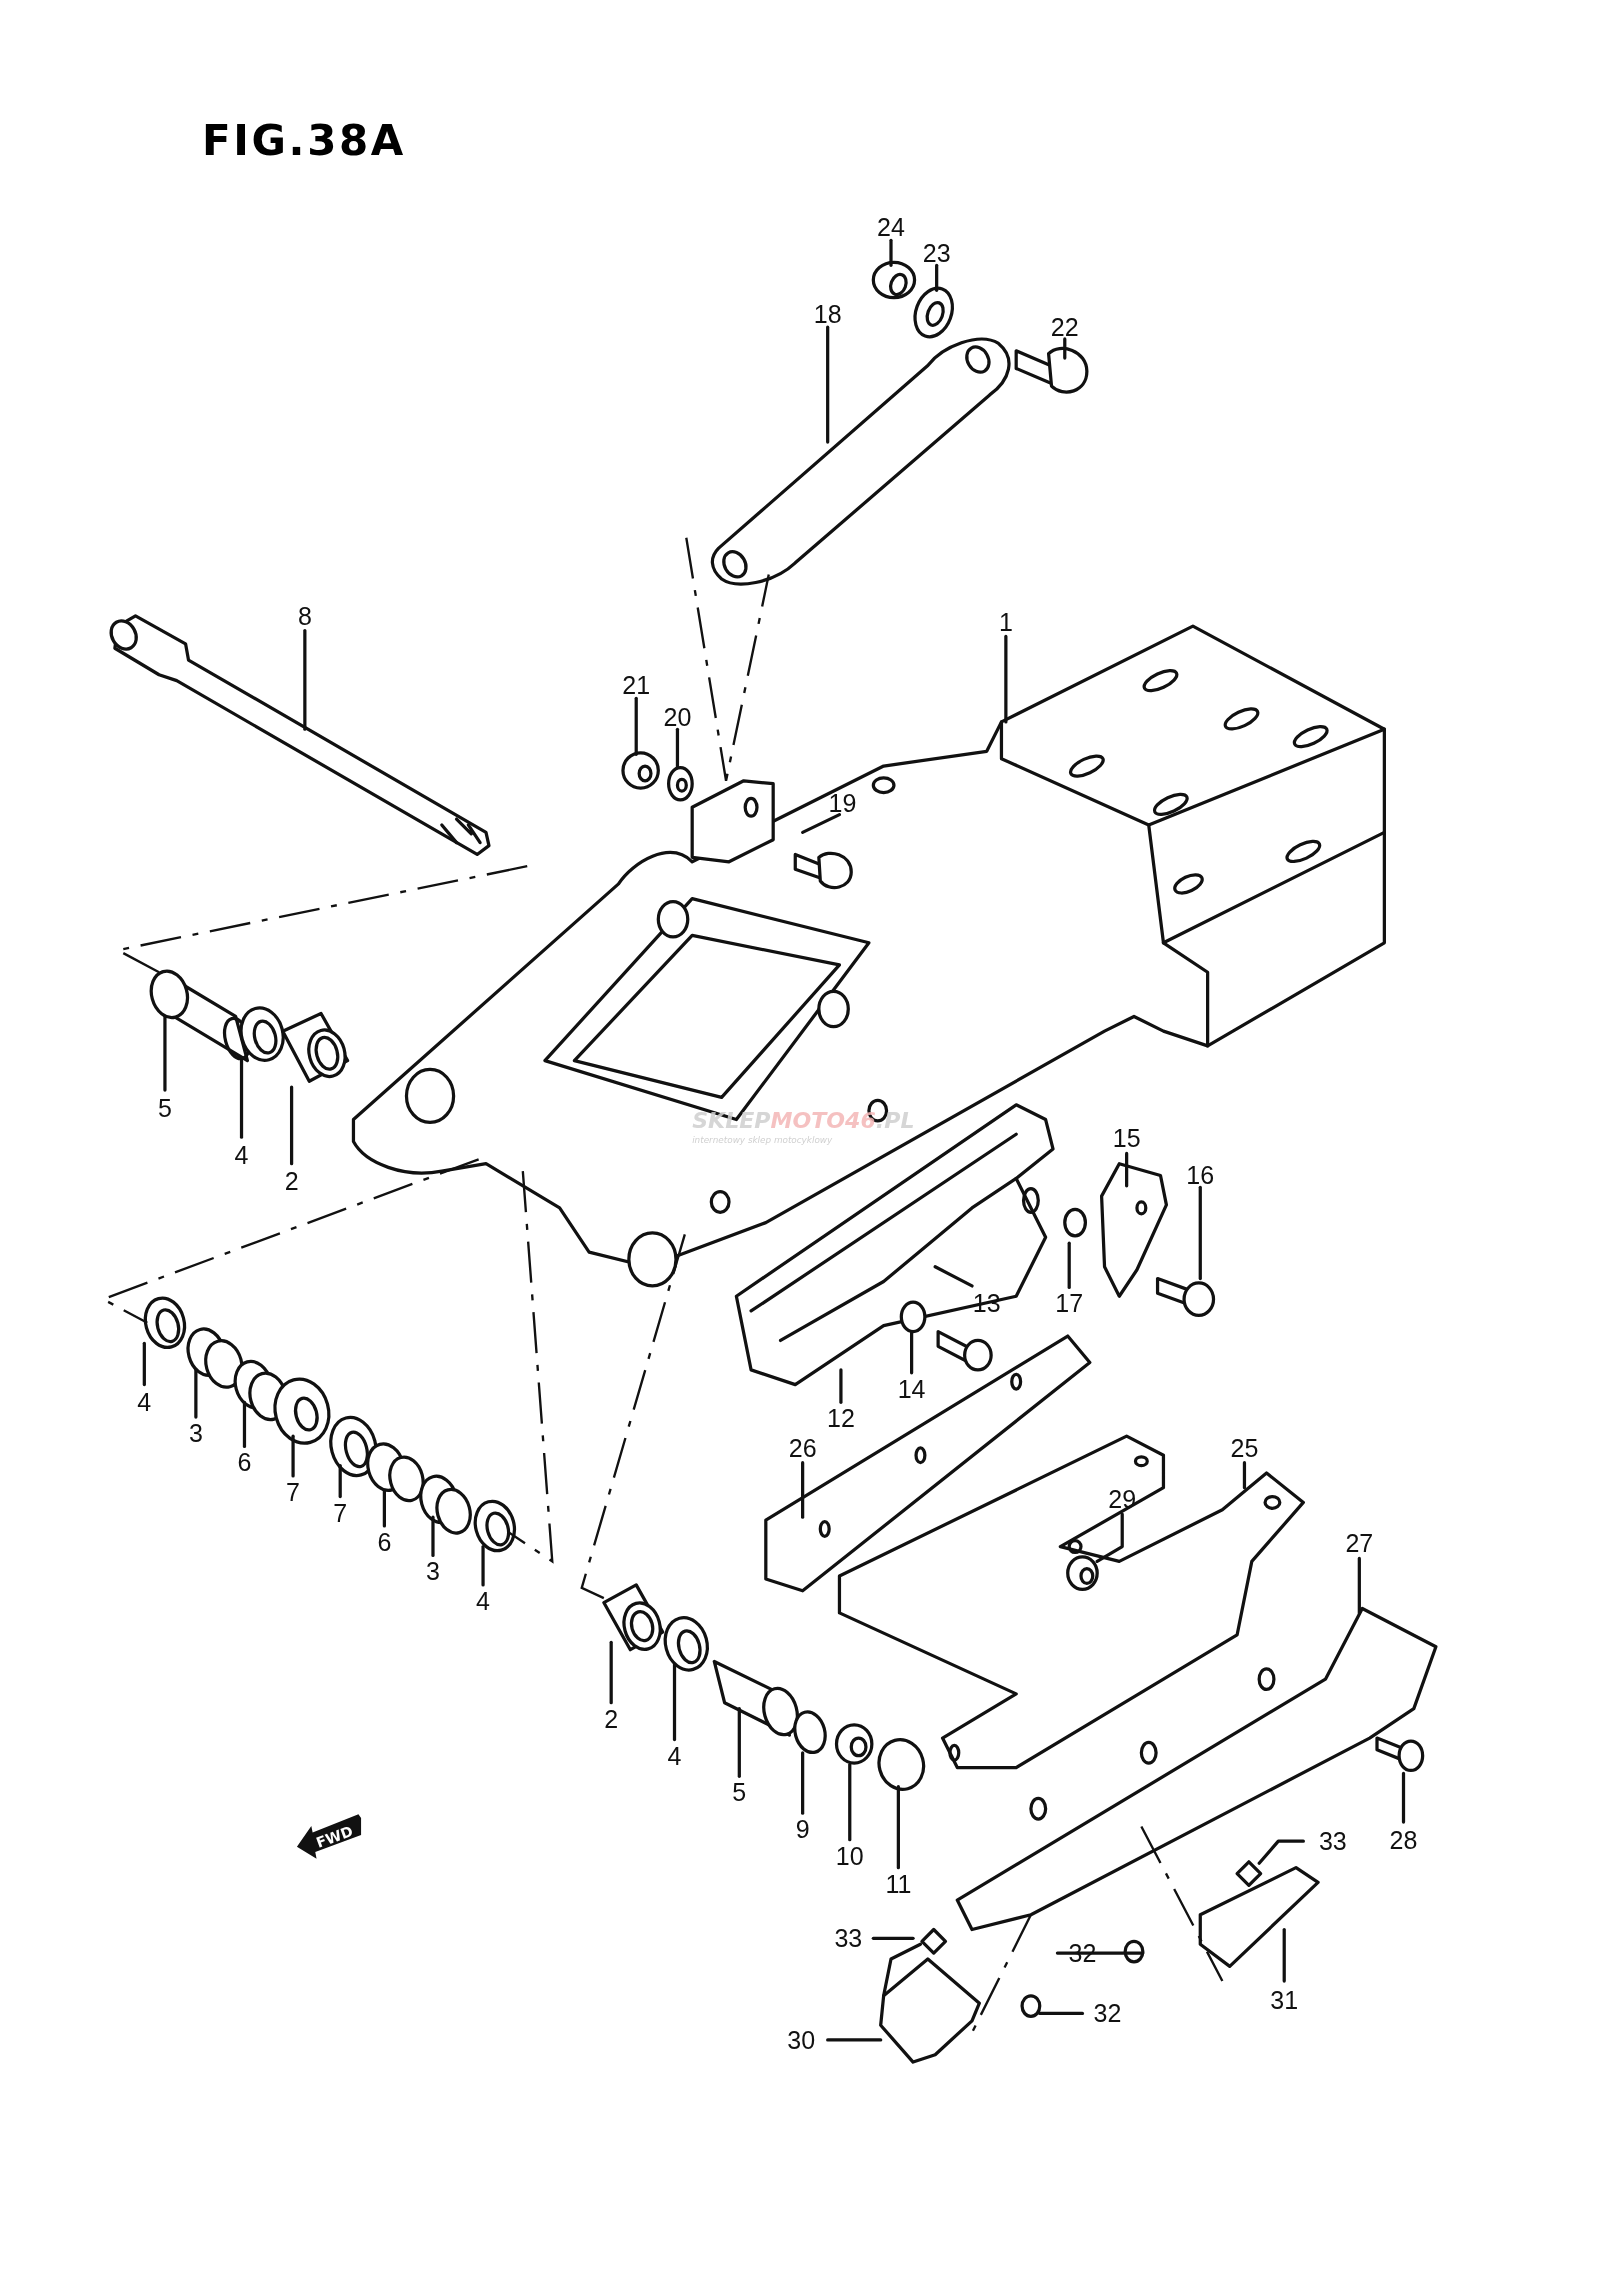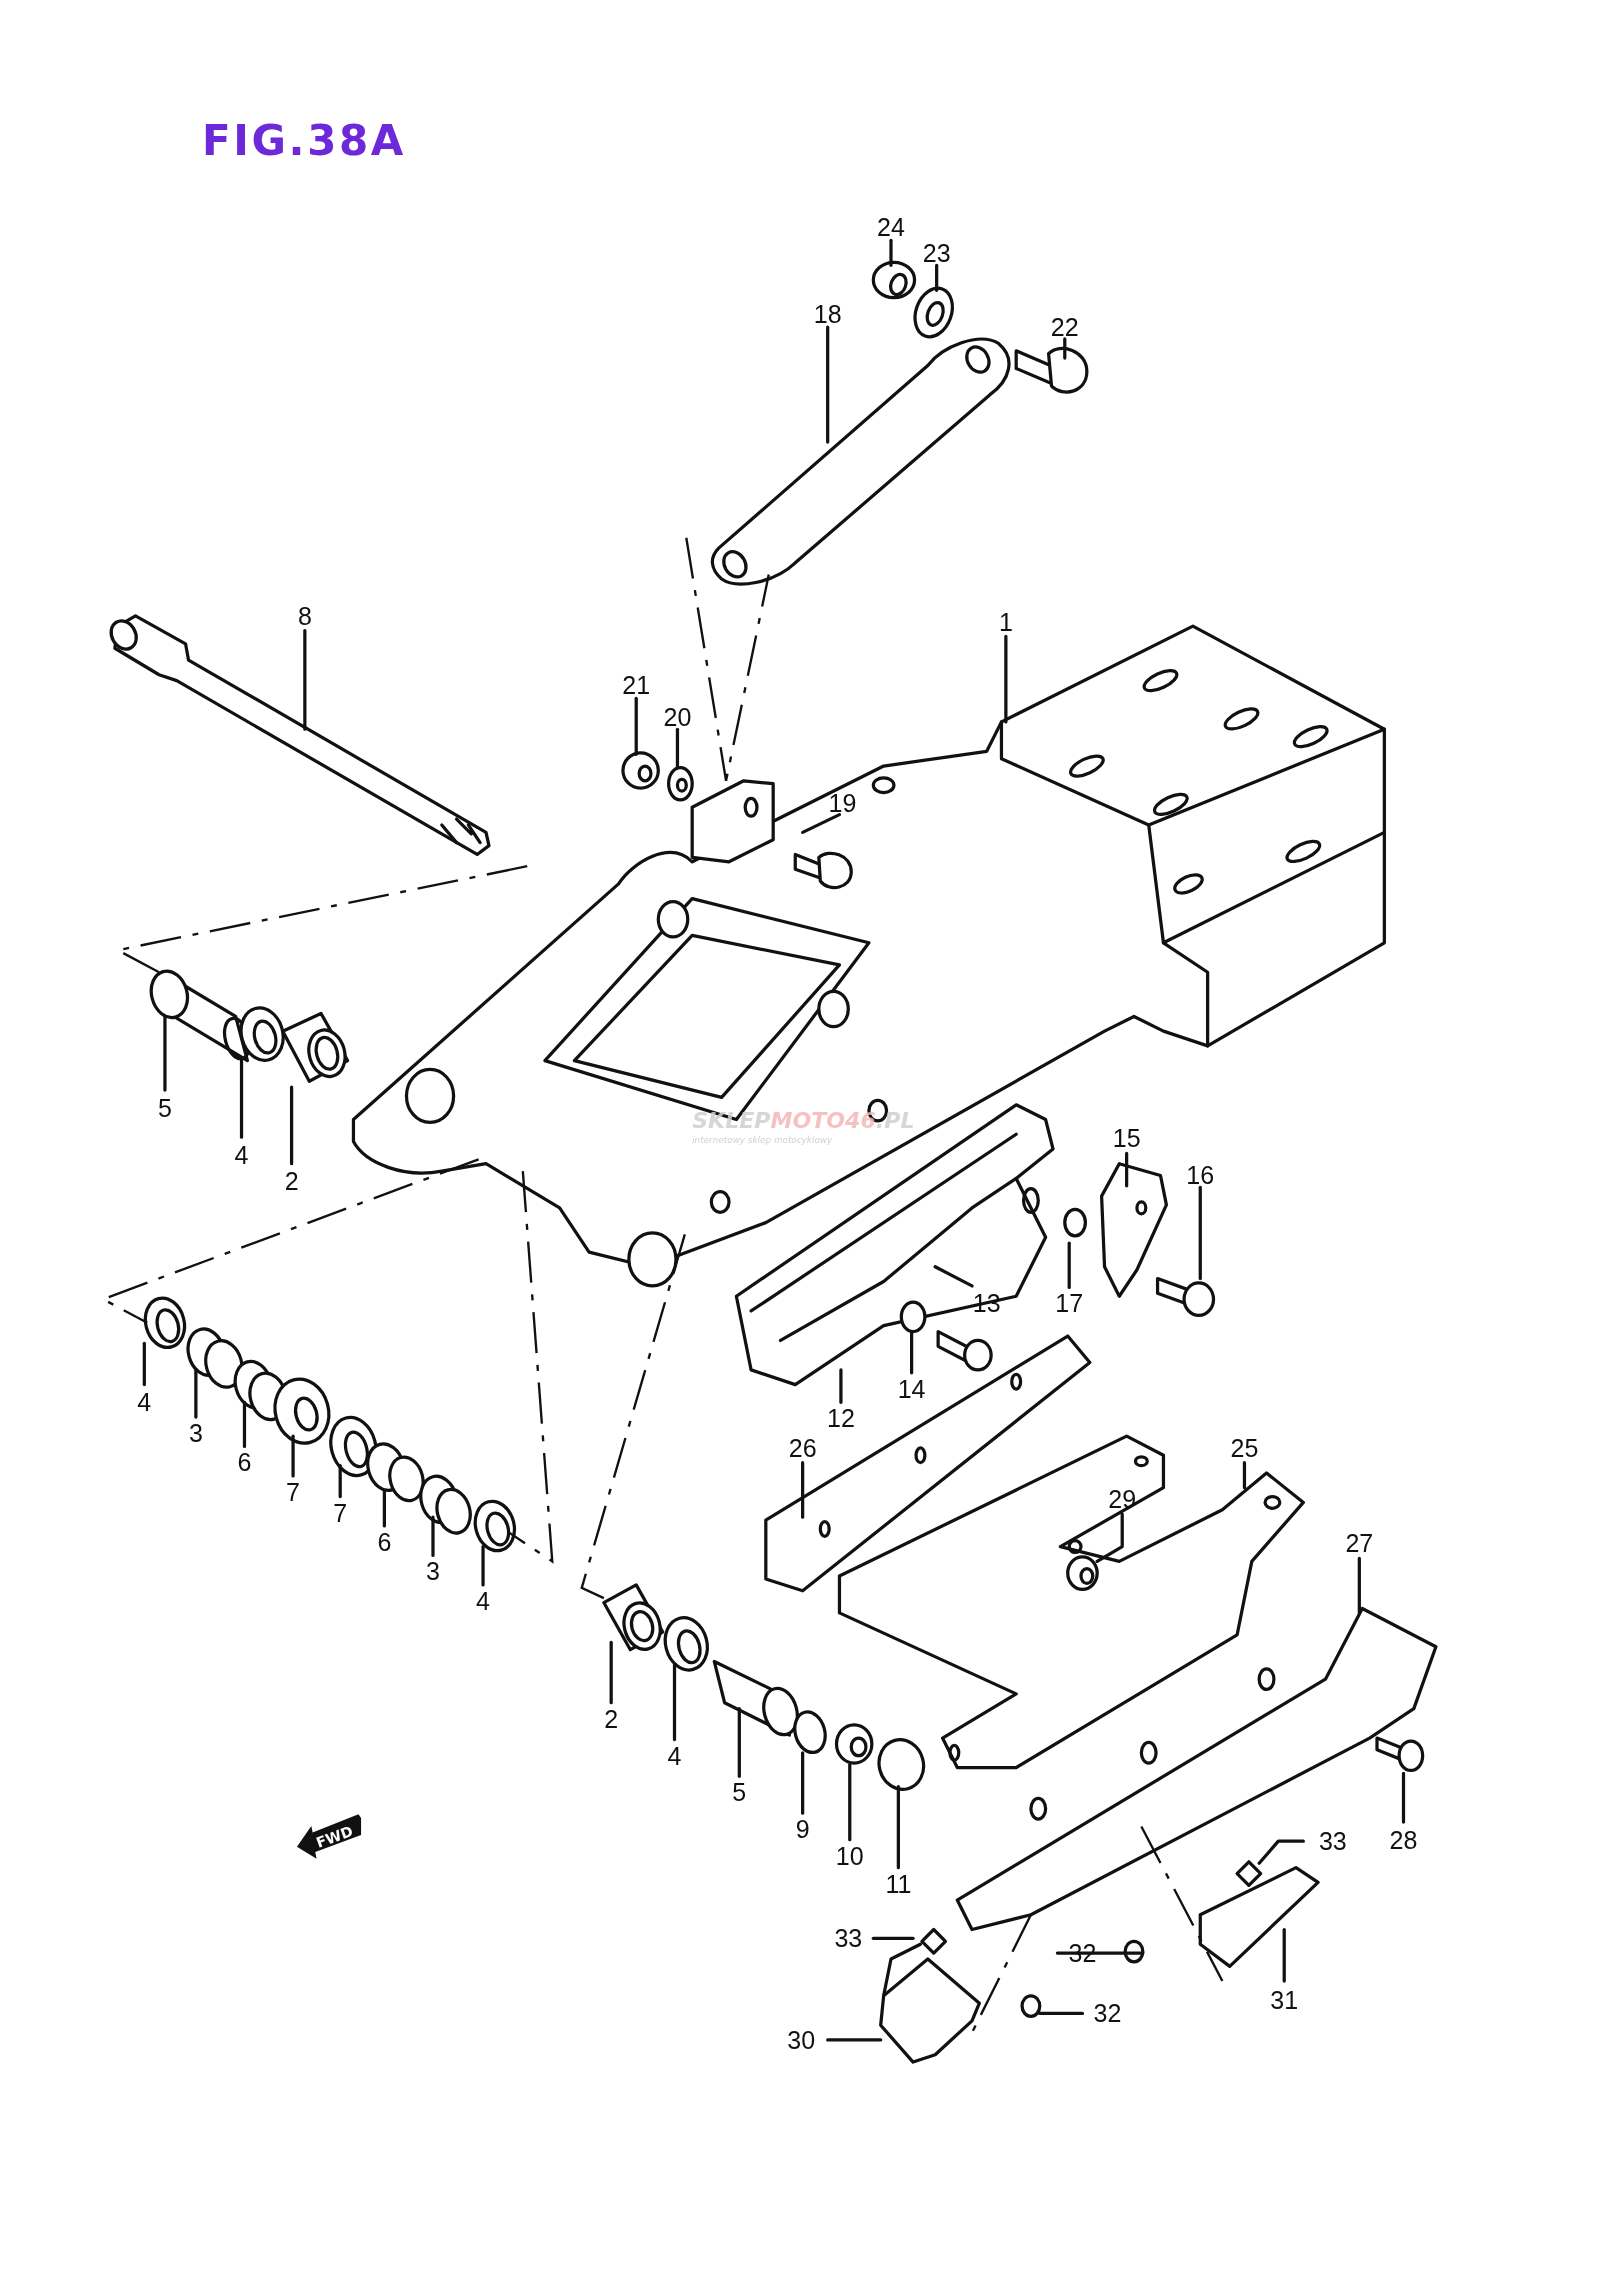--- a/index.html
+++ b/index.html
@@ -1,17 +1,17 @@
 <!DOCTYPE html>
 <html style="font-size:10.5px"><head>
 <meta charset="utf-8">
 <style>
   html, body { margin:0; padding:0; background:#ffffff; }
   body { width:1620px; height:2295px; position:relative; overflow:hidden; font-family:"Liberation Sans", sans-serif; }
-  #fig-title { position:absolute; left:202px; top:116px; font-family:"DejaVu Sans", sans-serif; font-weight:bold; font-size:42px; letter-spacing:2.6px; color:#6d28d9; }
+  #fig-title { position:absolute; left:202px; top:116px; font-family:"DejaVu Sans", sans-serif; font-weight:bold; font-size:42px; letter-spacing:2.6px; color:#000000; }
   svg#diagram { position:absolute; left:0; top:0; }
   .ln { fill:none; stroke:#111; stroke-width:2.2; stroke-linecap:round; stroke-linejoin:round; }
   .dash { fill:none; stroke:#111; stroke-width:1.6; stroke-dasharray:28 8 4 8; }
   .part { fill:#fff; stroke:#111; stroke-width:2.2; stroke-linejoin:round; }
   .lbl { font-family:"Liberation Sans", sans-serif; font-size:17px; fill:#111; text-anchor:middle; }
   .wm1 { font-family:"DejaVu Sans", sans-serif; font-weight:bold; font-style:italic; font-size:15px; fill:#cfcfcf; }
   .wm2 { font-family:"DejaVu Sans", sans-serif; font-weight:bold; font-style:italic; font-size:15px; fill:#f4b7b7; }
   .wm3 { font-family:"DejaVu Sans", sans-serif; font-style:italic; font-size:6px; fill:#c8c8c8; }
   #fwd-badge { position:absolute; left:293px; top:1801px; }
 </style>

